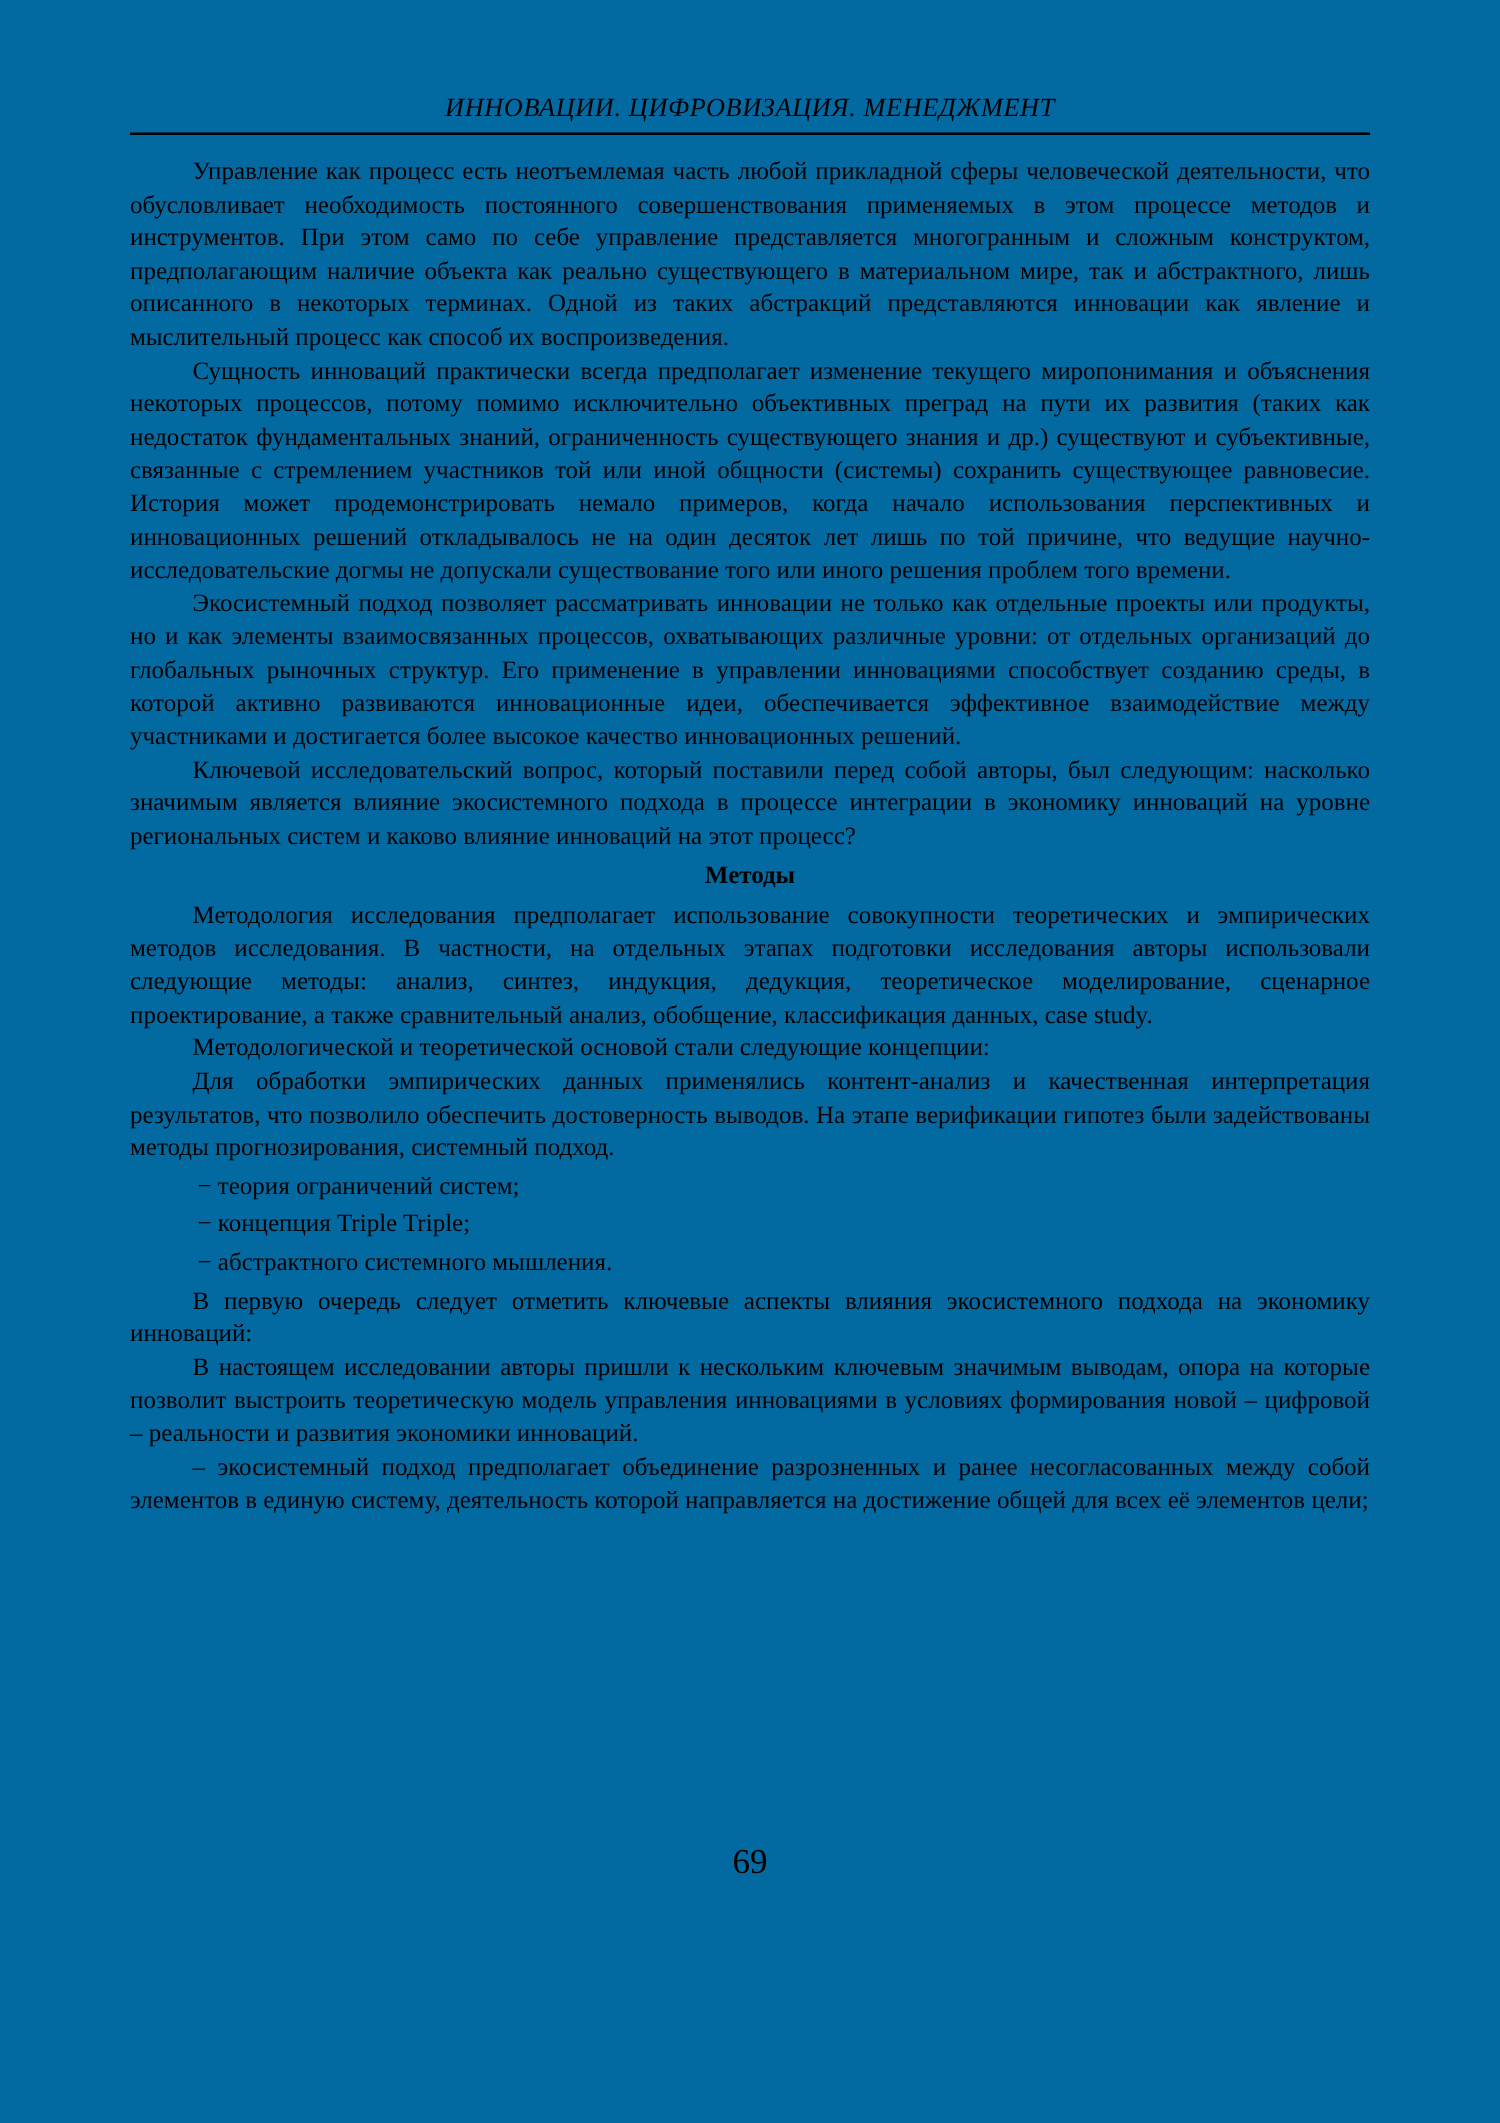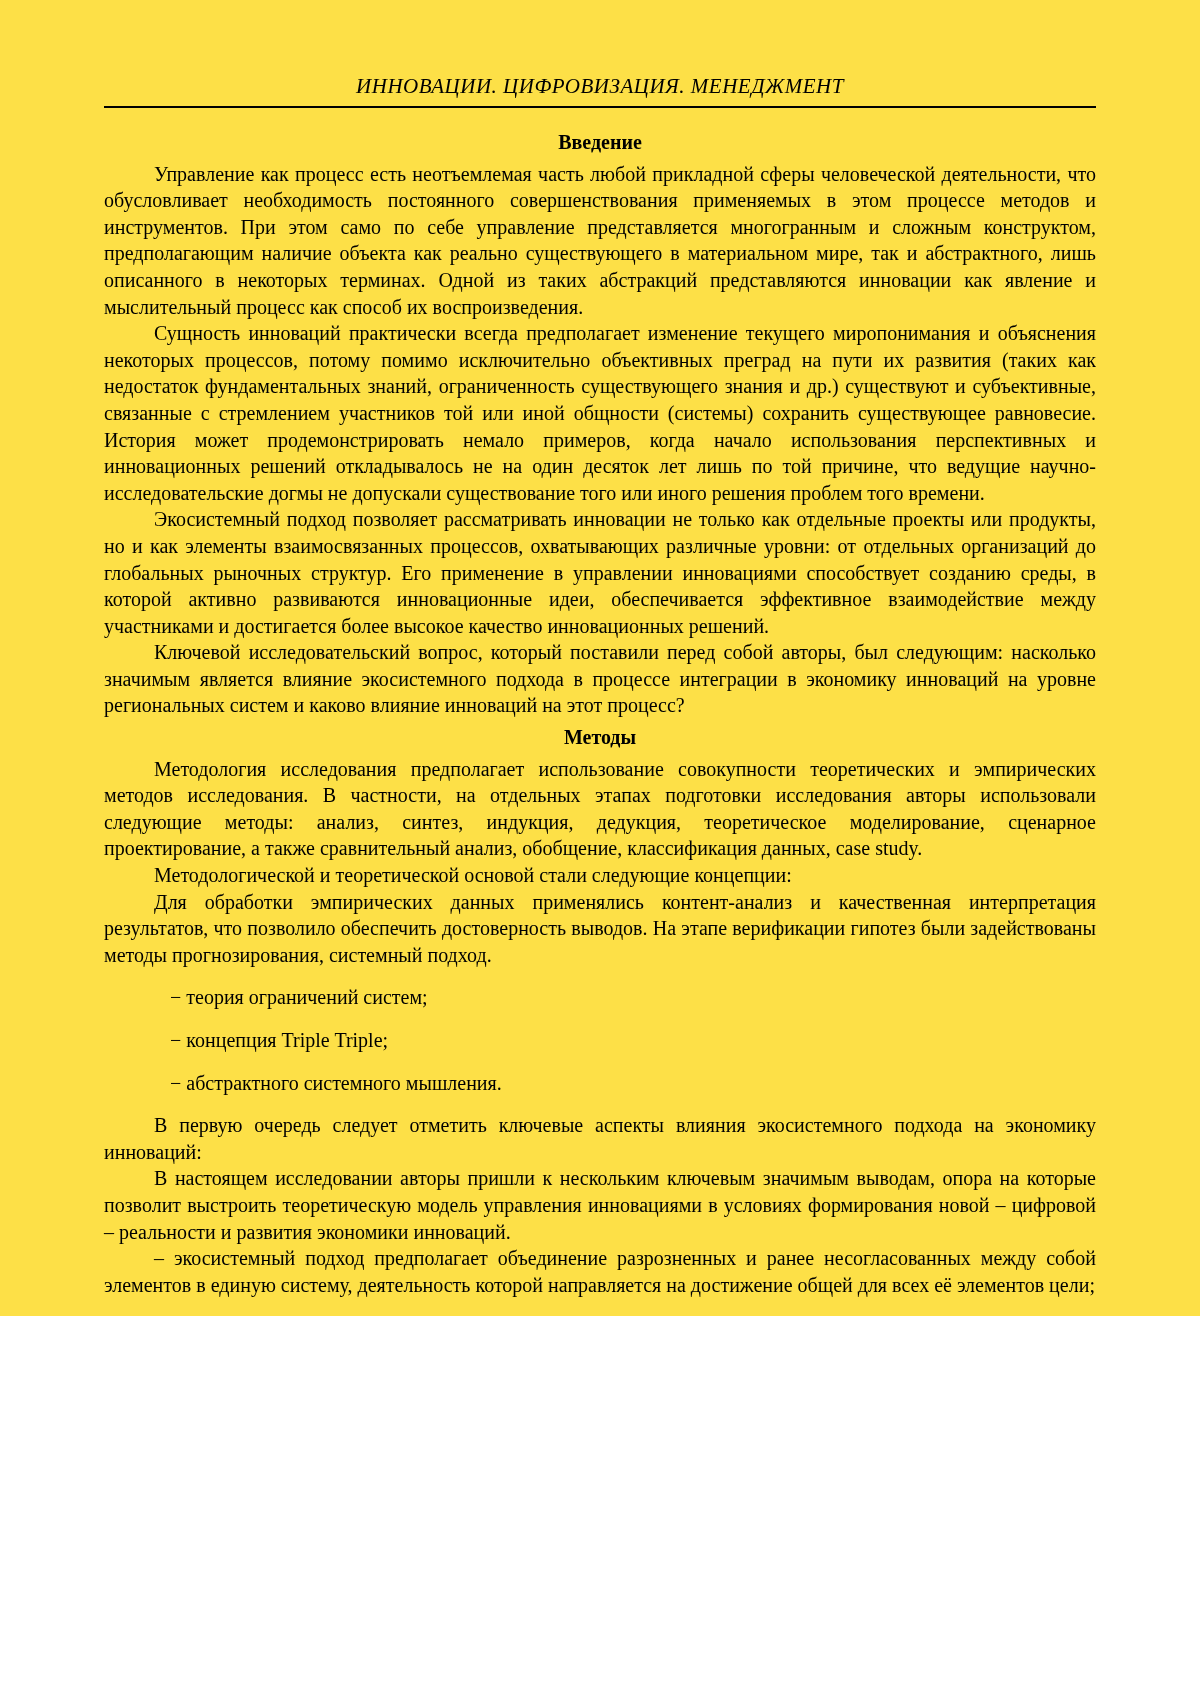--- a/index.html
+++ b/index.html
@@ -4,22 +4,22 @@
 <style>
   * { box-sizing: border-box; }
   html, body {
     margin: 0;
     padding: 0;
     background: #ffffff;
   }
   .page {
     position: relative;
     width: 1200px;
-    height: 1316px;
-    background: #fde047;
+    height: 1698px;
+    background: #0369a1;
     color: #000000;
     font-family: "Liberation Serif", serif;
     overflow: hidden;
   }
   .running-header {
     position: absolute;
     top: 74px;
     left: 104px;
     right: 104px;
     text-align: center;
@@ -43,21 +43,21 @@
     text-align: center;
     margin: 5px 0 5px 0;
     line-height: 26.6px;
   }
   .body-paragraph {
     margin: 0;
     text-indent: 50px;
     text-align: justify;
   }
   .list-line {
-    margin: 16px;
+    margin: 4px;
     text-indent: 50px;
     text-align: justify;
   }
   .footer {
     position: absolute;
     top: 1474px;
     left: 0;
     width: 100%;
     text-align: center;
     font-size: 28px;
@@ -67,21 +67,20 @@
 <body>
 
 <div class="page">
 
   <div class="running-header">
     <span>ИННОВАЦИИ. ЦИФРОВИЗАЦИЯ. МЕНЕДЖМЕНТ</span>
   </div>
 
   <div class="content">
 
-    <div class="section-heading">Введение</div>
     <p class="body-paragraph">Управление как процесс есть неотъемлемая часть любой прикладной сферы человеческой деятельности, что обусловливает необходимость постоянного совершенствования применяемых в этом процессе методов и инструментов. При этом само по себе управление представляется многогранным и сложным конструктом, предполагающим наличие объекта как реально существующего в материальном мире, так и абстрактного, лишь описанного в некоторых терминах. Одной из таких абстракций представляются инновации как явление и мыслительный процесс как способ их воспроизведения.</p>
     <p class="body-paragraph">Сущность инноваций практически всегда предполагает изменение текущего миропонимания и объяснения некоторых процессов, потому помимо исключительно объективных преград на пути их развития (таких как недостаток фундаментальных знаний, ограниченность существующего знания и др.) существуют и субъективные, связанные с стремлением участников той или иной общности (системы) сохранить существующее равновесие. История может продемонстрировать немало примеров, когда начало использования перспективных и инновационных решений откладывалось не на один десяток лет лишь по той причине, что ведущие научно-исследовательские догмы не допускали существование того или иного решения проблем того времени.</p>
     <p class="body-paragraph">Экосистемный подход позволяет рассматривать инновации не только как отдельные проекты или продукты, но и как элементы взаимосвязанных процессов, охватывающих различные уровни: от отдельных организаций до глобальных рыночных структур. Его применение в управлении инновациями способствует созданию среды, в которой активно развиваются инновационные идеи, обеспечивается эффективное взаимодействие между участниками и достигается более высокое качество инновационных решений.</p>
     <p class="body-paragraph">Ключевой исследовательский вопрос, который поставили перед собой авторы, был следующим: насколько значимым является влияние экосистемного подхода в процессе интеграции в экономику инноваций на уровне региональных систем и каково влияние инноваций на этот процесс?</p>
 
     <div class="section-heading">Методы</div>
     <p class="body-paragraph">Методология исследования предполагает использование совокупности теоретических и эмпирических методов исследования. В частности, на отдельных этапах подготовки исследования авторы использовали следующие методы: анализ, синтез, индукция, дедукция, теоретическое моделирование, сценарное проектирование, а также сравнительный анализ, обобщение, классификация данных, case study.</p>
     <p class="body-paragraph">Методологической и теоретической основой стали следующие концепции:</p>
     <p class="body-paragraph">Для обработки эмпирических данных применялись контент-анализ и качественная интерпретация результатов, что позволило обеспечить достоверность выводов. На этапе верификации гипотез были задействованы методы прогнозирования, системный подход.</p>
     <p class="list-line">− теория ограничений систем;</p>

